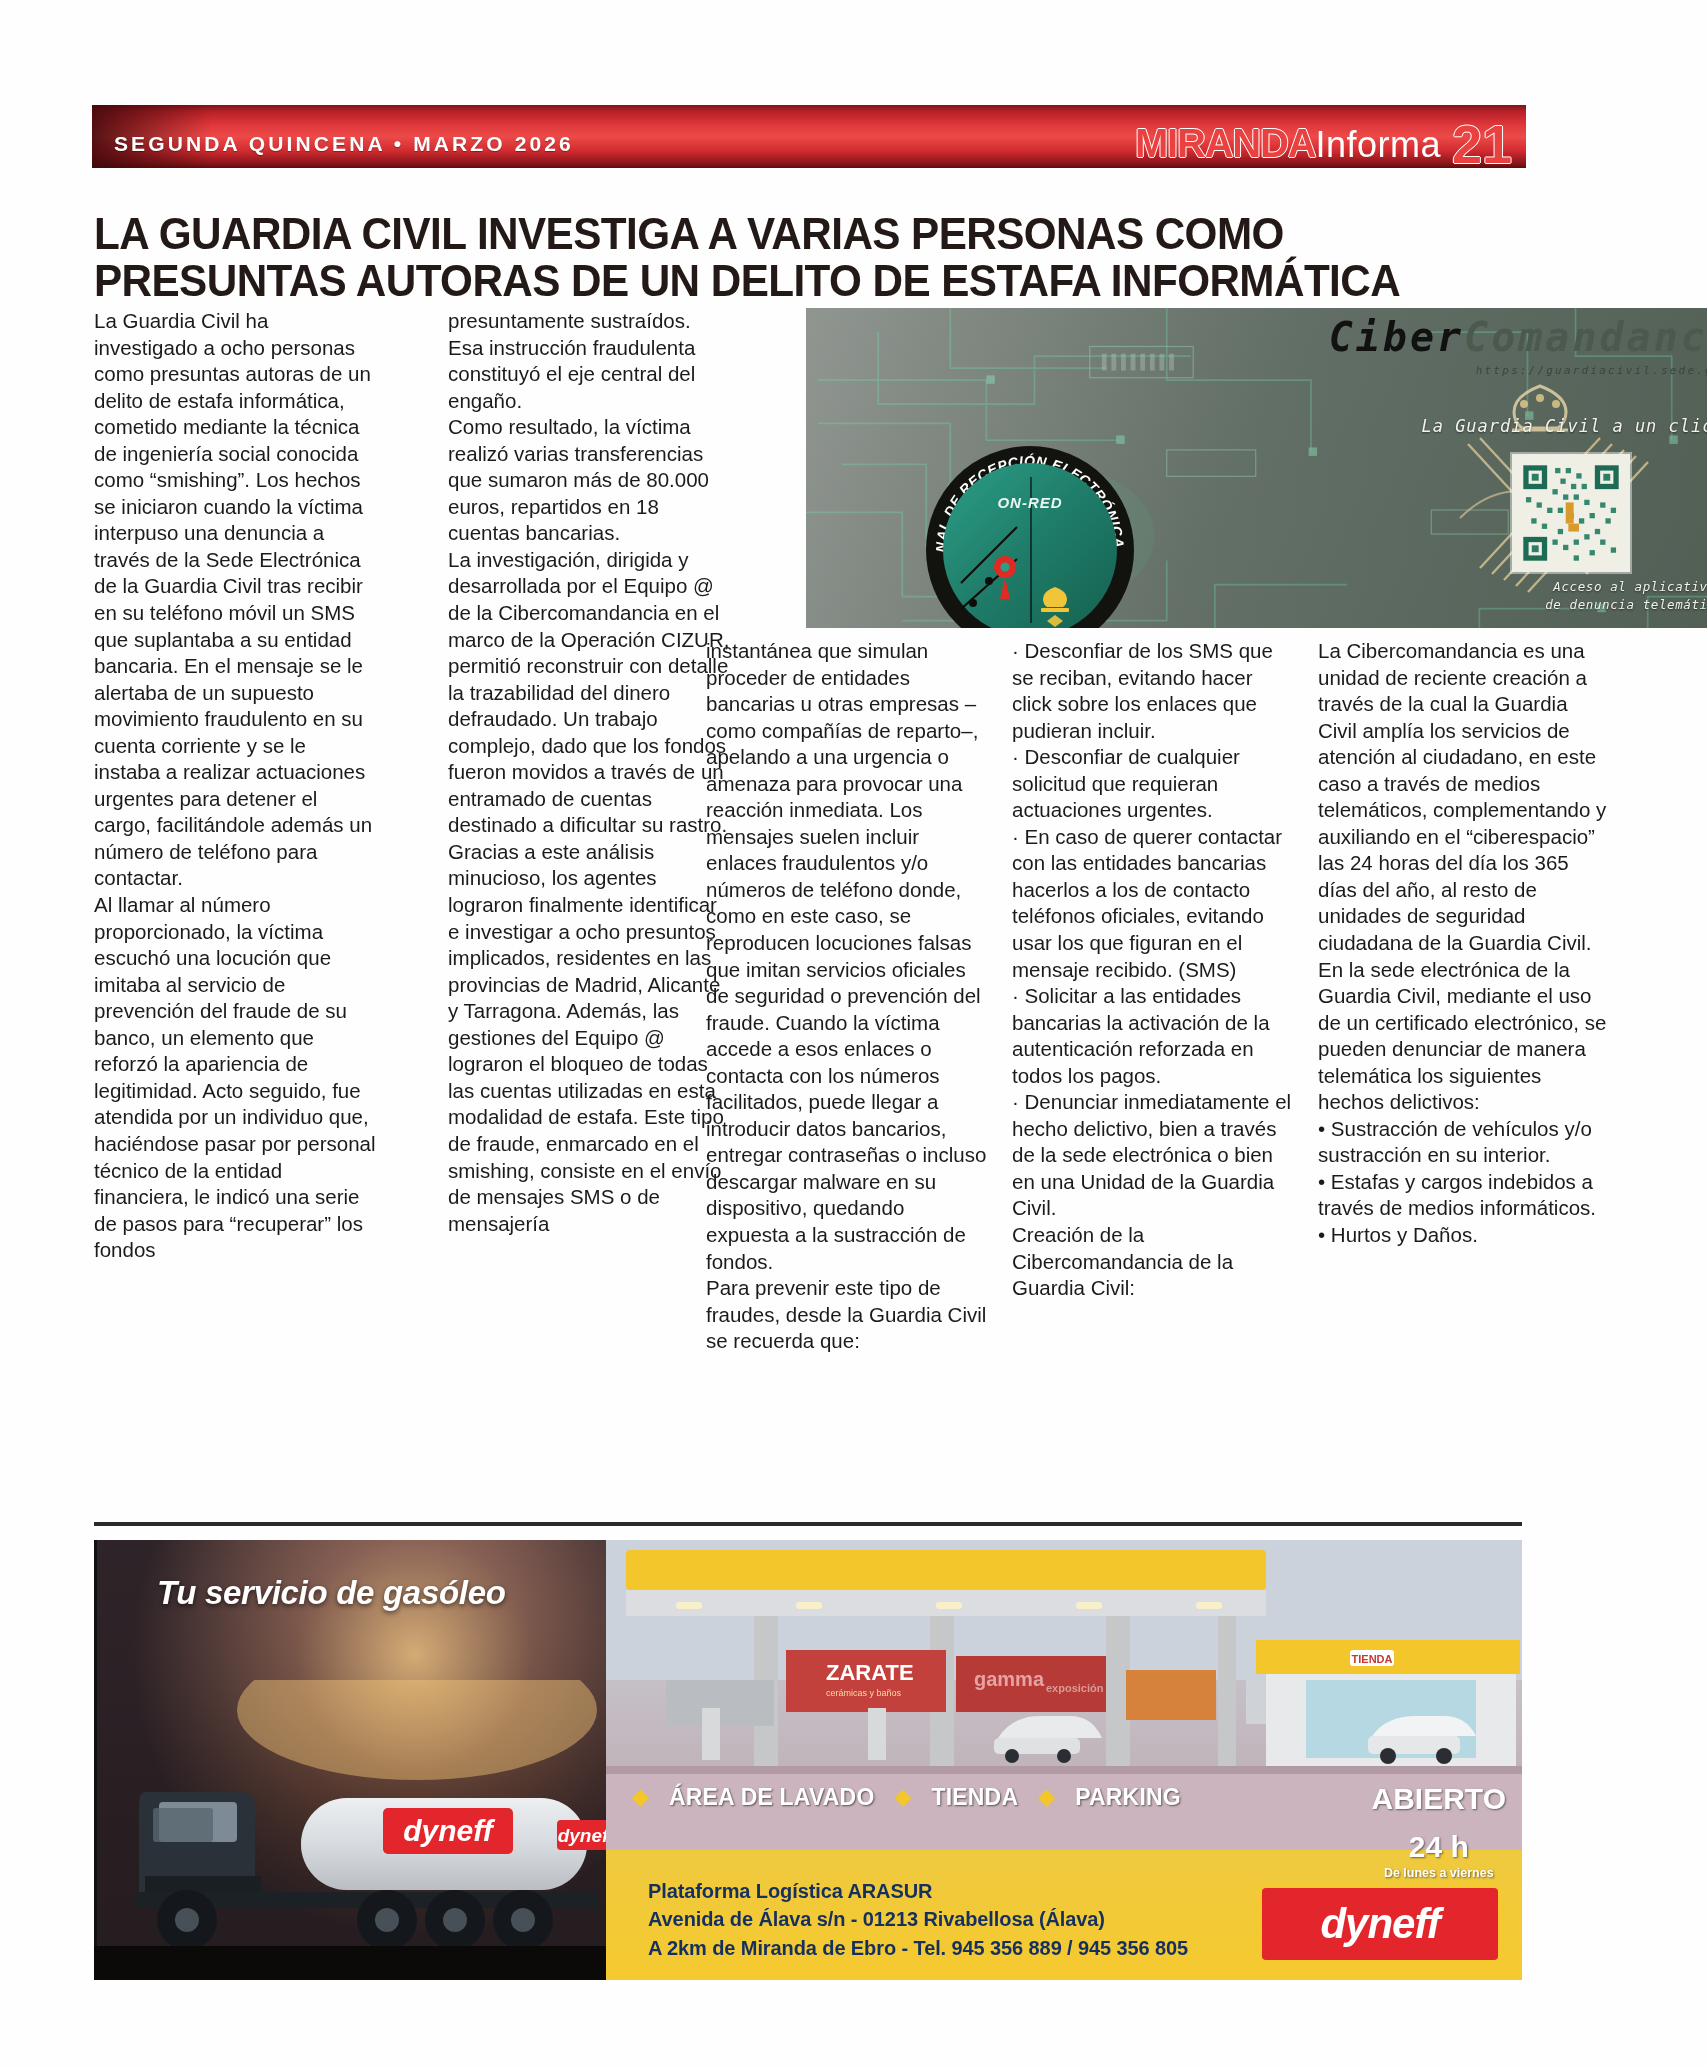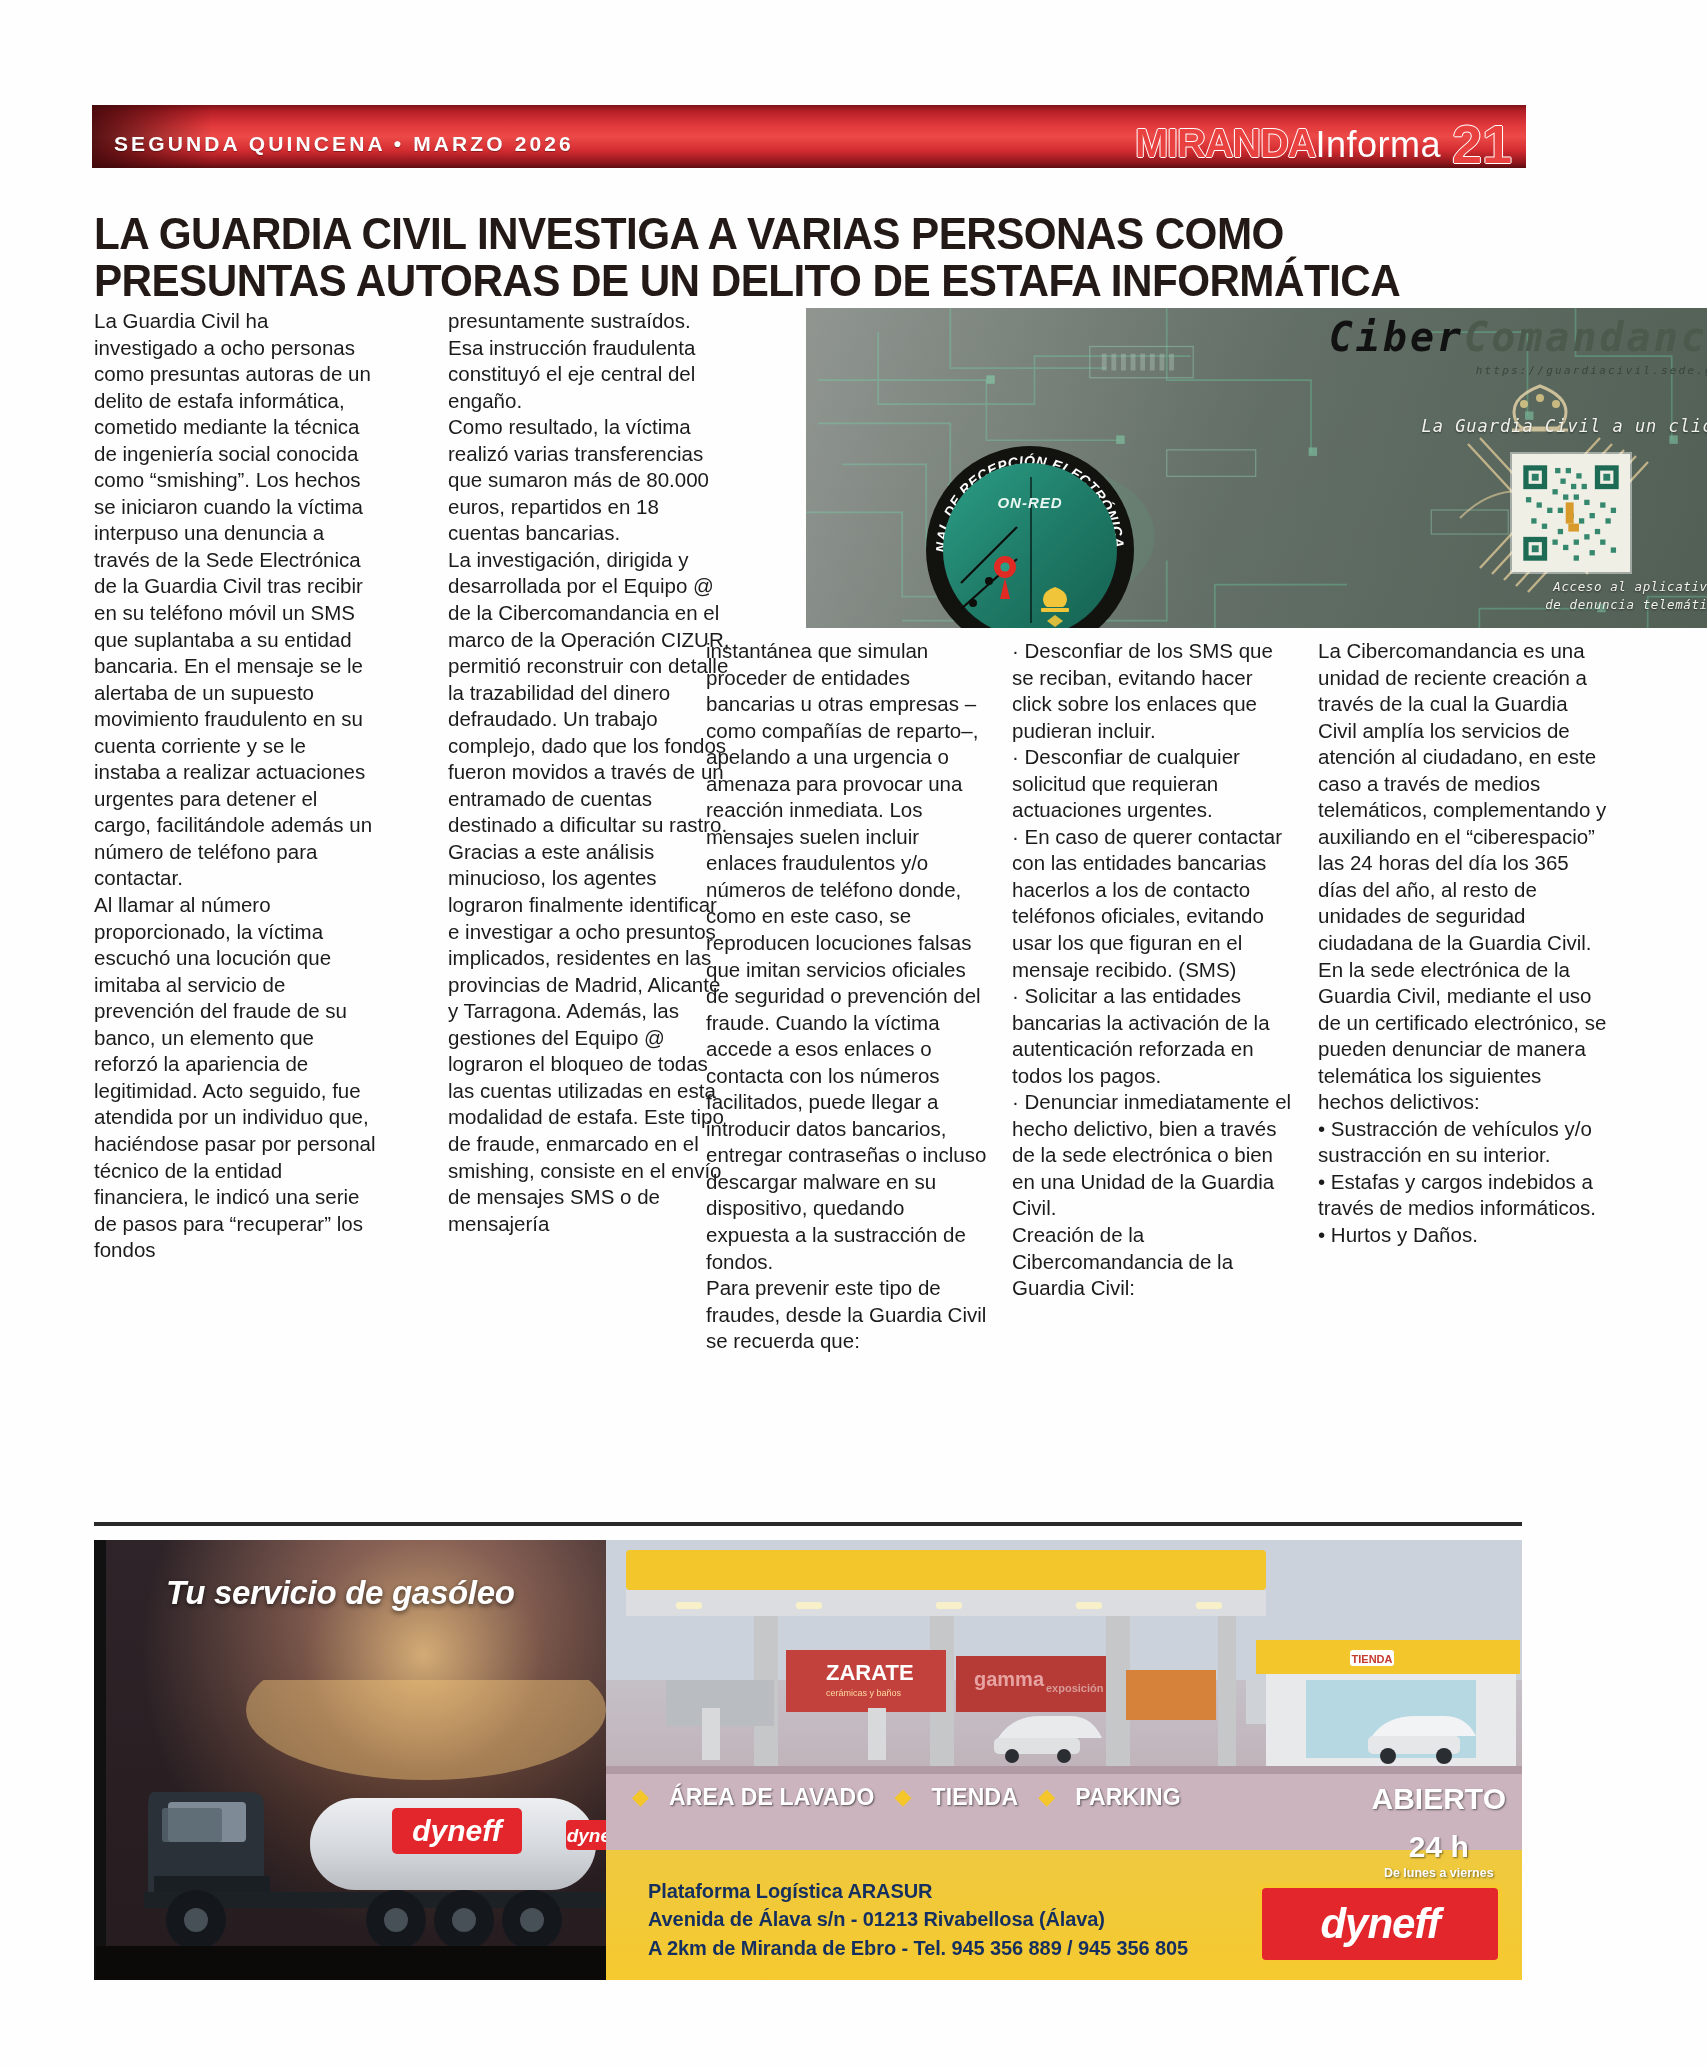--- a/index.html
+++ b/index.html
@@ -154,21 +154,21 @@
   .divider{
     position:absolute;left:94px;top:1522px;width:1428px;height:4px;background:#2a2a2a;
   }
 
   
   .ad{
     position:absolute;left:94px;top:1540px;width:1428px;height:440px;overflow:hidden;
     background:#111;
   }
   .ad-left{
-    position:absolute;left:12px;top:0;width:512px;height:100%;
+    position:absolute;left:3px;top:0;width:512px;height:100%;
     background:
       radial-gradient(circle at 62% 26%, rgba(255,205,130,.75) 0%, rgba(190,110,60,.35) 26%, rgba(40,30,34,.9) 62%),
       linear-gradient(to bottom,#6b5a63 0%, #4b4149 34%, #2a2228 62%, #14100f 100%);
   }
   .ad-slogan{
     position:absolute;left:60px;top:34px;z-index:6;
     font-family:"Liberation Sans", sans-serif;font-weight:bold;font-style:italic;
     font-size:33px;color:#ffffff;letter-spacing:-.3px;
     text-shadow:0 2px 5px rgba(0,0,0,.6);
   }

